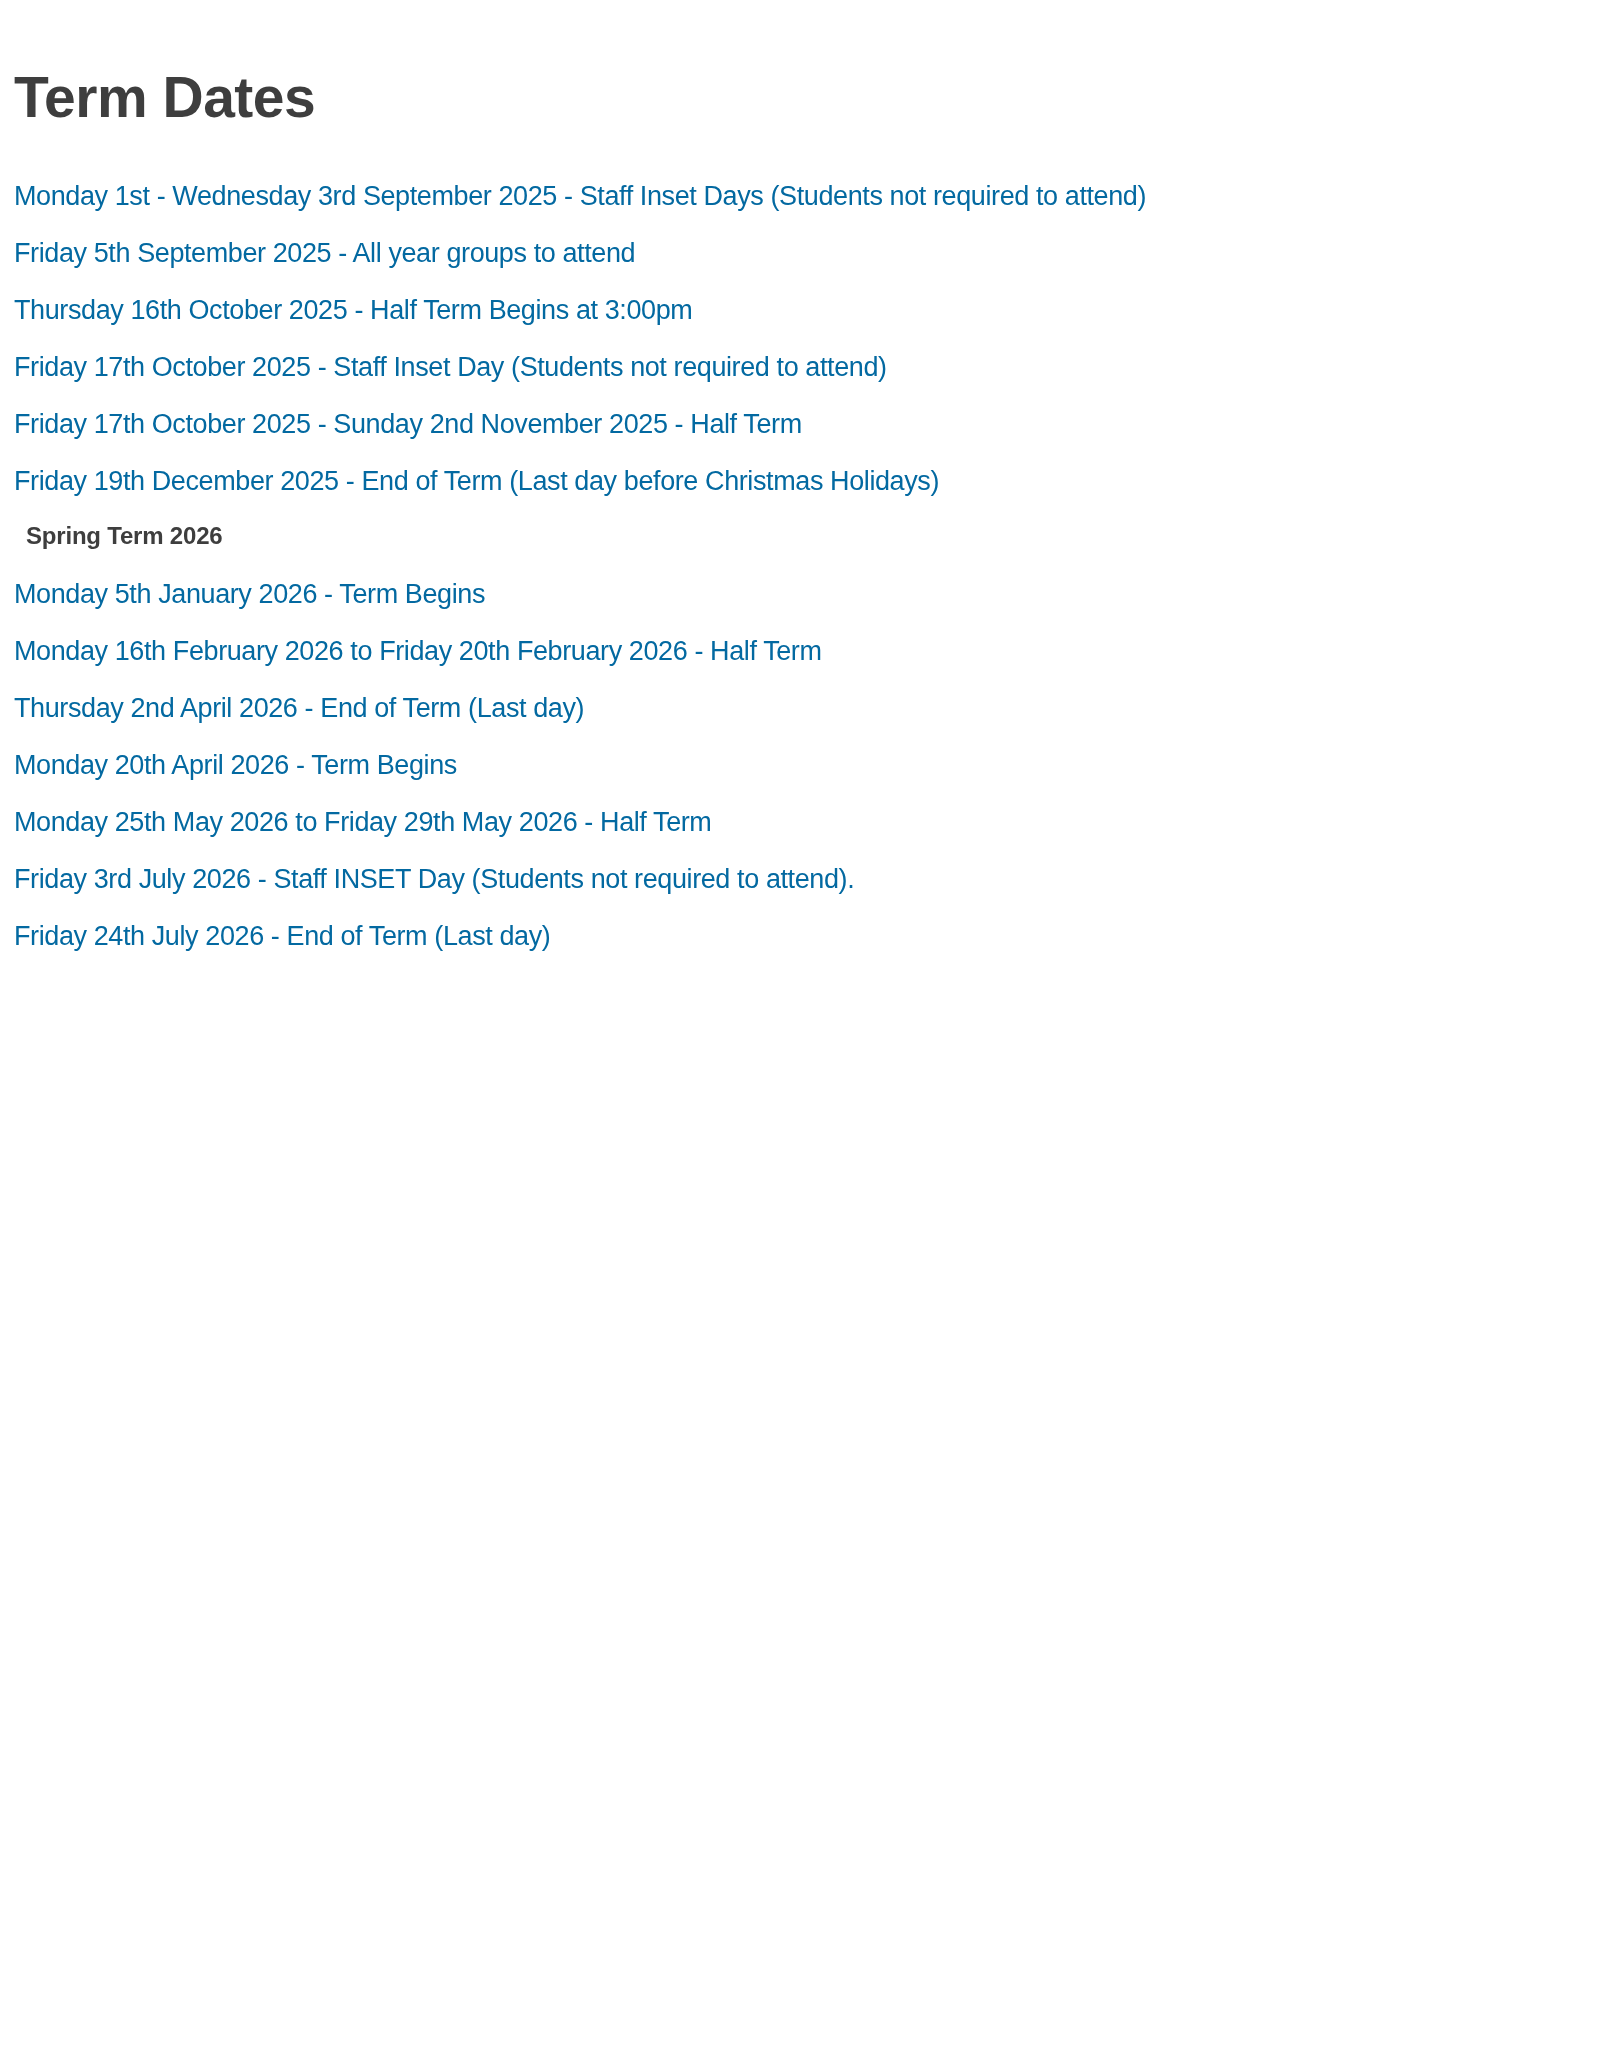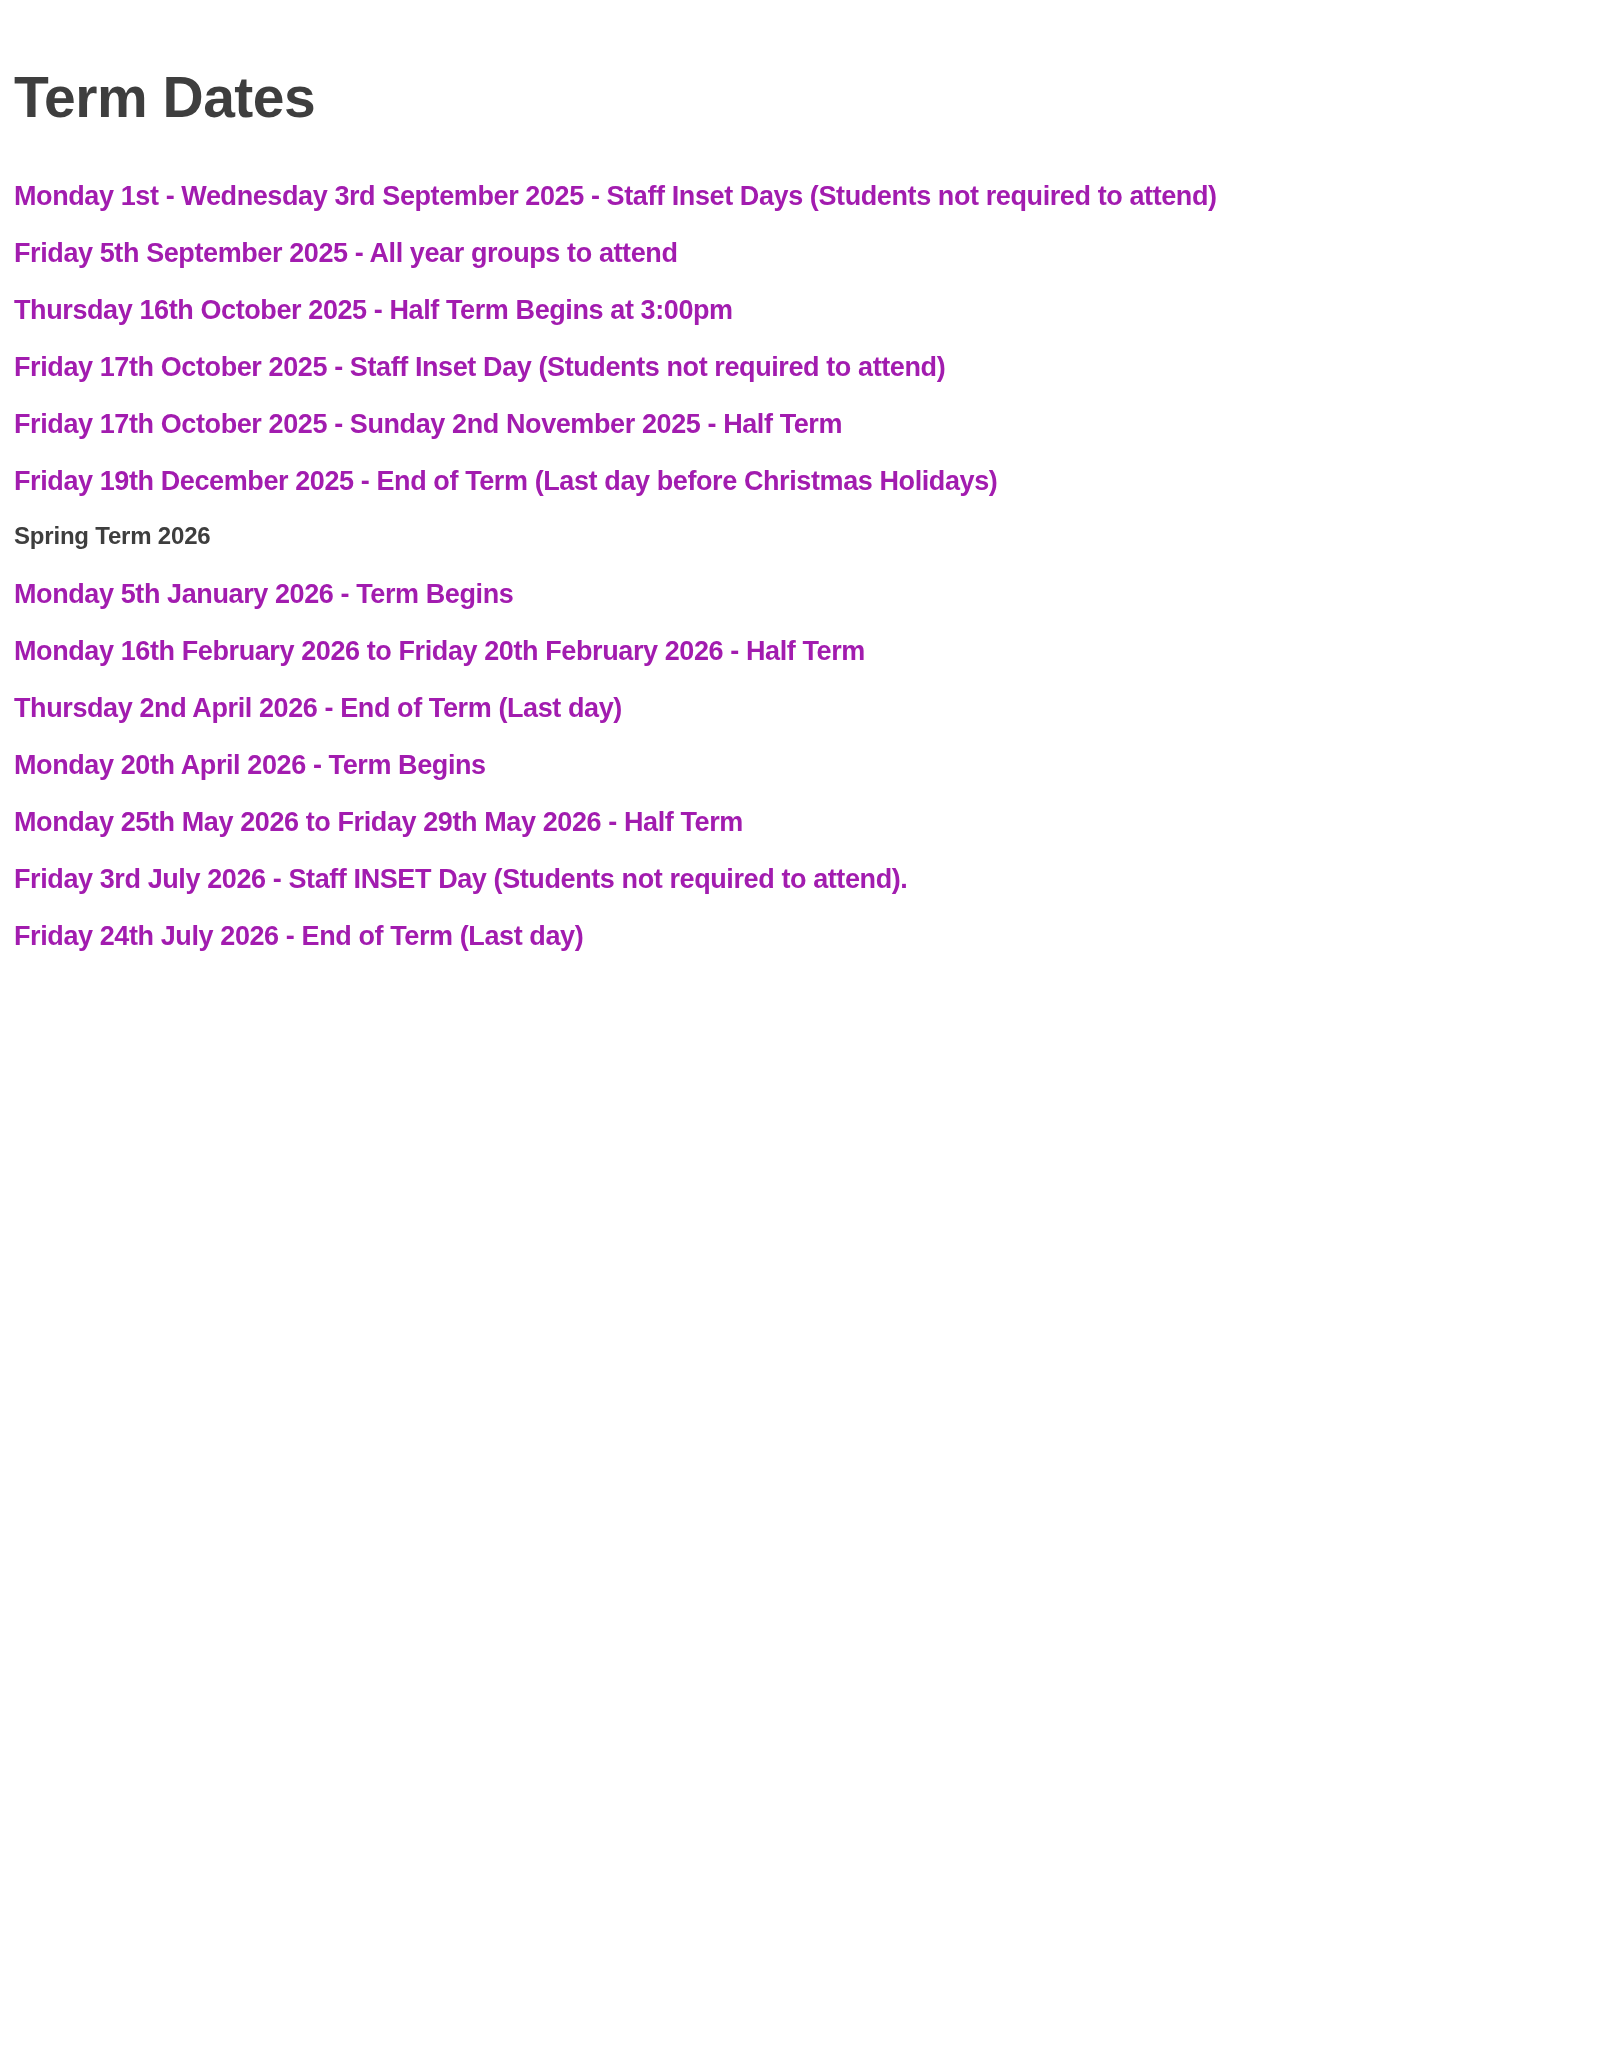--- a/index.html
+++ b/index.html
@@ -29,36 +29,36 @@
     font-size: 37px;
     line-height: 1.3;
     font-weight: 700;
     color: #3e3e3e;
     letter-spacing: -0.4px;
     margin: 0 0 43px 0;
   }
   p.term-line {
     font-size: 27px;
     line-height: 35px;
-    font-weight: 700;
-    color: #a21caf;
+    font-weight: 400;
+    color: #0369a1;
     letter-spacing: -0.4px;
     margin: 0 0 22px 0;
   }
   p.term-line.strong {
     font-weight: 700;
     color: #3e3e3e;
   }
   h3.term-heading {
     font-size: 24px;
     line-height: 30px;
     font-weight: 700;
     color: #3e3e3e;
     letter-spacing: -0.2px;
-    margin: 14px 0 26px 0;
+    margin: 14px 0 26px 12px;
   }
 </style>
 </head>
 <body>
 
 <div class="page">
 
   <h1 class="page-title">Term Dates</h1>
 
 

